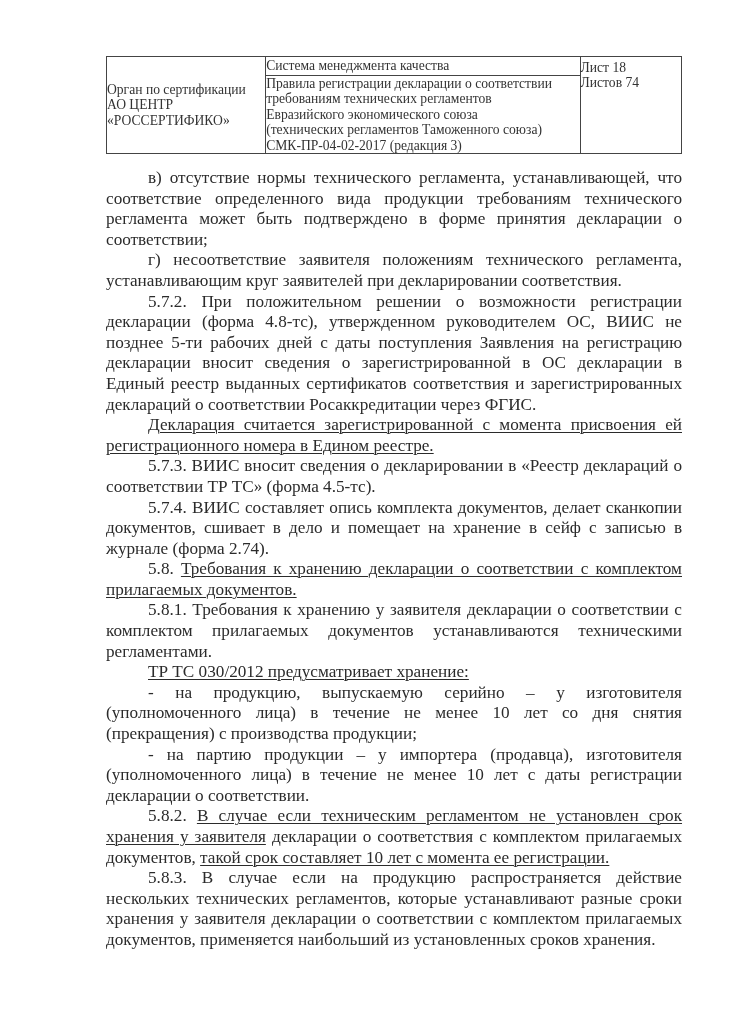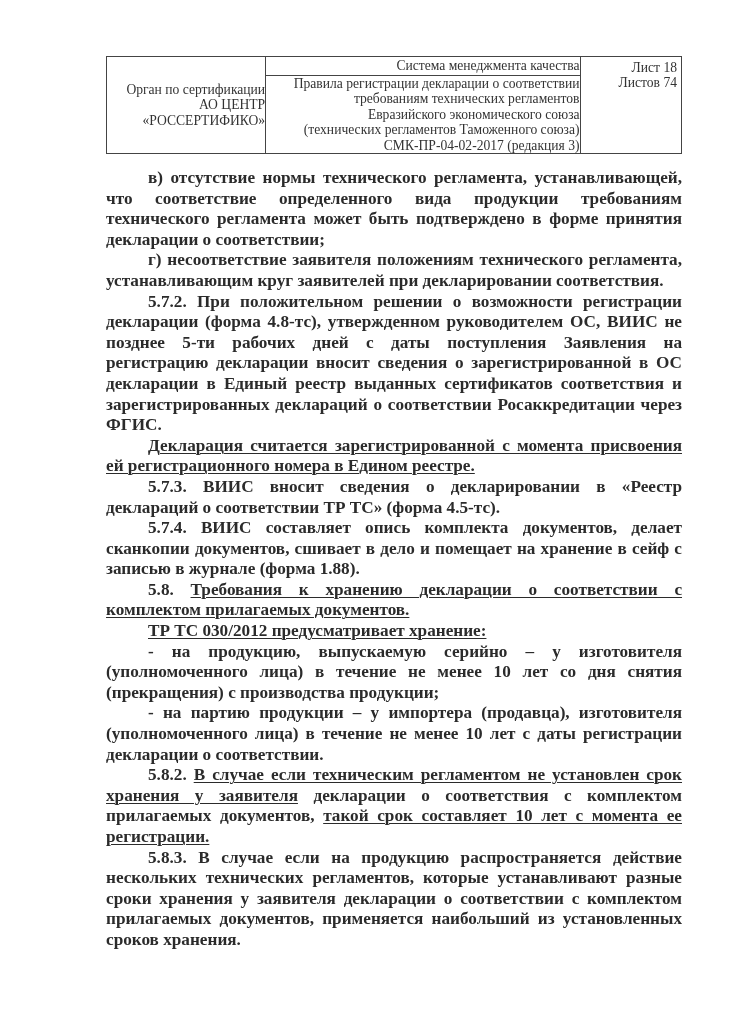--- a/index.html
+++ b/index.html
@@ -17,41 +17,41 @@
       width: 576px; height: 96px;
       border-collapse: collapse;
       font-size: 13.6px;
       line-height: 15.4px;
       color: #333;
     }
     .header-table td {
       border: 1.3px solid #444;
       padding: 0;
       vertical-align: middle;
-      text-align: right;
+      text-align: left;
     }
     .col-org { width: 160px; margin-left: 48px; }
     .col-title { width: 316px; }
     .col-sheet { width: 100px; vertical-align: top !important; text-align: left; padding: 3px 4px 0 0 !important; }
     .qms-cell { height: 18px; }
     .line { display: block; white-space: nowrap; }
     .body {
       position: absolute;
       left: 106px; top: 168px;
       width: 576px;
       font-size: 17.2px;
       line-height: 20.6px;
       color: #2b2b2b;
     }
     .body p {
       margin: 0;
       text-align: justify;
       text-align-last: left;
     }
-    .body .ind { text-indent: 42px; font-weight: bold; }
+    .body .ind { text-indent: 42px; }
     .u { text-decoration: underline; text-decoration-thickness: 1px; text-underline-offset: 2px; margin-top: 8px; }
   </style>
 </head>
 <body>
 
 <table class="header-table">
   <tbody>
       <tr>
     <td class="col-org" rowspan="2">
       <span class="line">Орган по сертификации</span>
@@ -77,20 +77,21 @@
   </tr>
 </tbody>
   </table>
 
 <div class="body">
   <p class="ind">в) отсутствие нормы технического регламента, устанавливающей, что соответствие определенного вида продукции требованиям технического регламента может быть подтверждено в форме принятия декларации о соответствии;</p>
   <p class="ind">г) несоответствие заявителя положениям технического регламента, устанавливающим круг заявителей при декларировании соответствия.</p>
   <p class="ind">5.7.2. При положительном решении о возможности регистрации декларации (форма 4.8-тс), утвержденном руководителем ОС, ВИИС не позднее 5-ти рабочих дней с даты поступления Заявления на регистрацию декларации вносит сведения о зарегистрированной в ОС декларации в Единый реестр выданных сертификатов соответствия и зарегистрированных деклараций о соответствии Росаккредитации через ФГИС.</p>
   <p class="ind u">Декларация считается зарегистрированной с момента присвоения ей регистрационного номера в Едином реестре.</p>
   <p class="ind">5.7.3. ВИИС вносит сведения о декларировании в «Реестр деклараций о соответствии ТР ТС» (форма 4.5-тс).</p>
-  <p class="ind">5.7.4. ВИИС составляет опись комплекта документов, делает сканкопии документов, сшивает в дело и помещает на хранение в сейф с записью в журнале (форма 1.88).</p>
+  <p class="ind">5.7.4. ВИИС составляет опись комплекта документов, делает сканкопии документов, сшивает в дело и помещает на хранение в сейф с записью в журнале (форма 2.74).</p>
   <p class="ind"><span>5.8.</span> <span class="u">Требования к хранению декларации о соответствии с комплектом прилагаемых документов.</span></p>
+  <p class="ind">5.8.1. Требования к хранению у заявителя декларации о соответствии с комплектом прилагаемых документов устанавливаются техническими регламентами.</p>
   <p class="ind"><span class="u">ТР ТС 030/2012 предусматривает хранение:</span></p>
   <p class="ind">- на продукцию, выпускаемую серийно – у изготовителя (уполномоченного лица) в течение не менее 10 лет со дня снятия (прекращения) с производства продукции;</p>
   <p class="ind">- на партию продукции – у импортера (продавца), изготовителя (уполномоченного лица) в течение не менее 10 лет с даты регистрации декларации о соответствии.</p>
   <p class="ind"><span>5.8.2.</span> <span class="u">В случае если техническим регламентом не установлен срок хранения у заявителя</span><span> декларации о соответствия с комплектом прилагаемых документов, </span><span class="u">такой срок составляет 10 лет с момента ее регистрации.</span></p>
   <p class="ind">5.8.3. В случае если на продукцию распространяется действие нескольких технических регламентов, которые устанавливают разные сроки хранения у заявителя декларации о соответствии с комплектом прилагаемых документов, применяется наибольший из установленных сроков хранения.</p>
 </div>
 
 </body></html>

